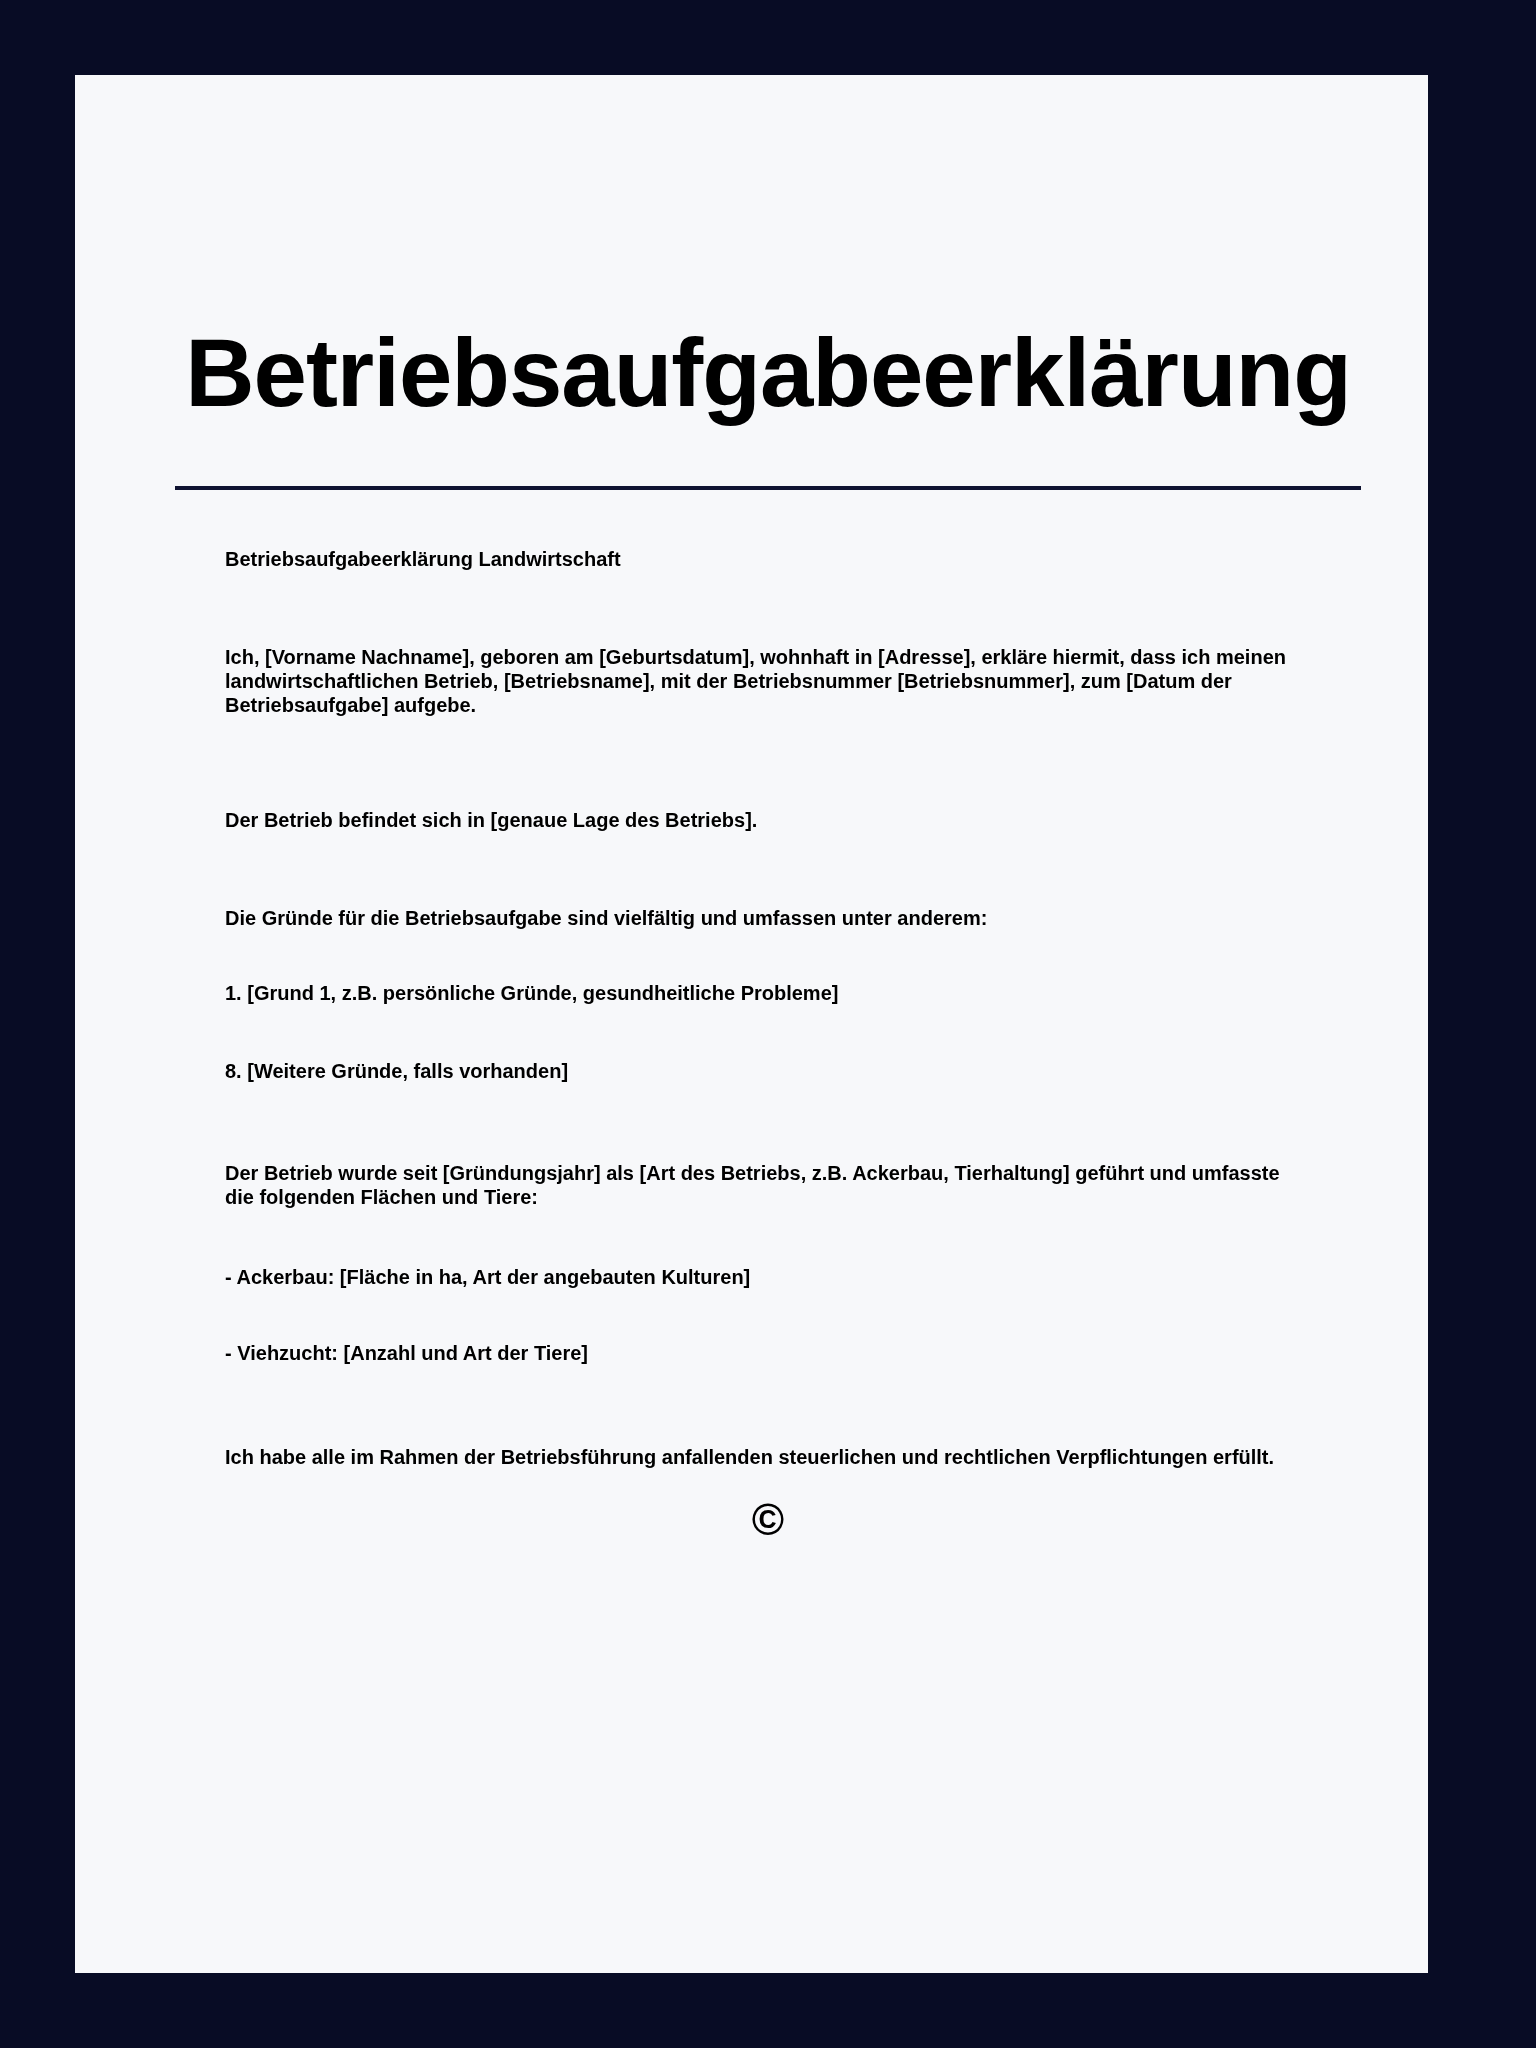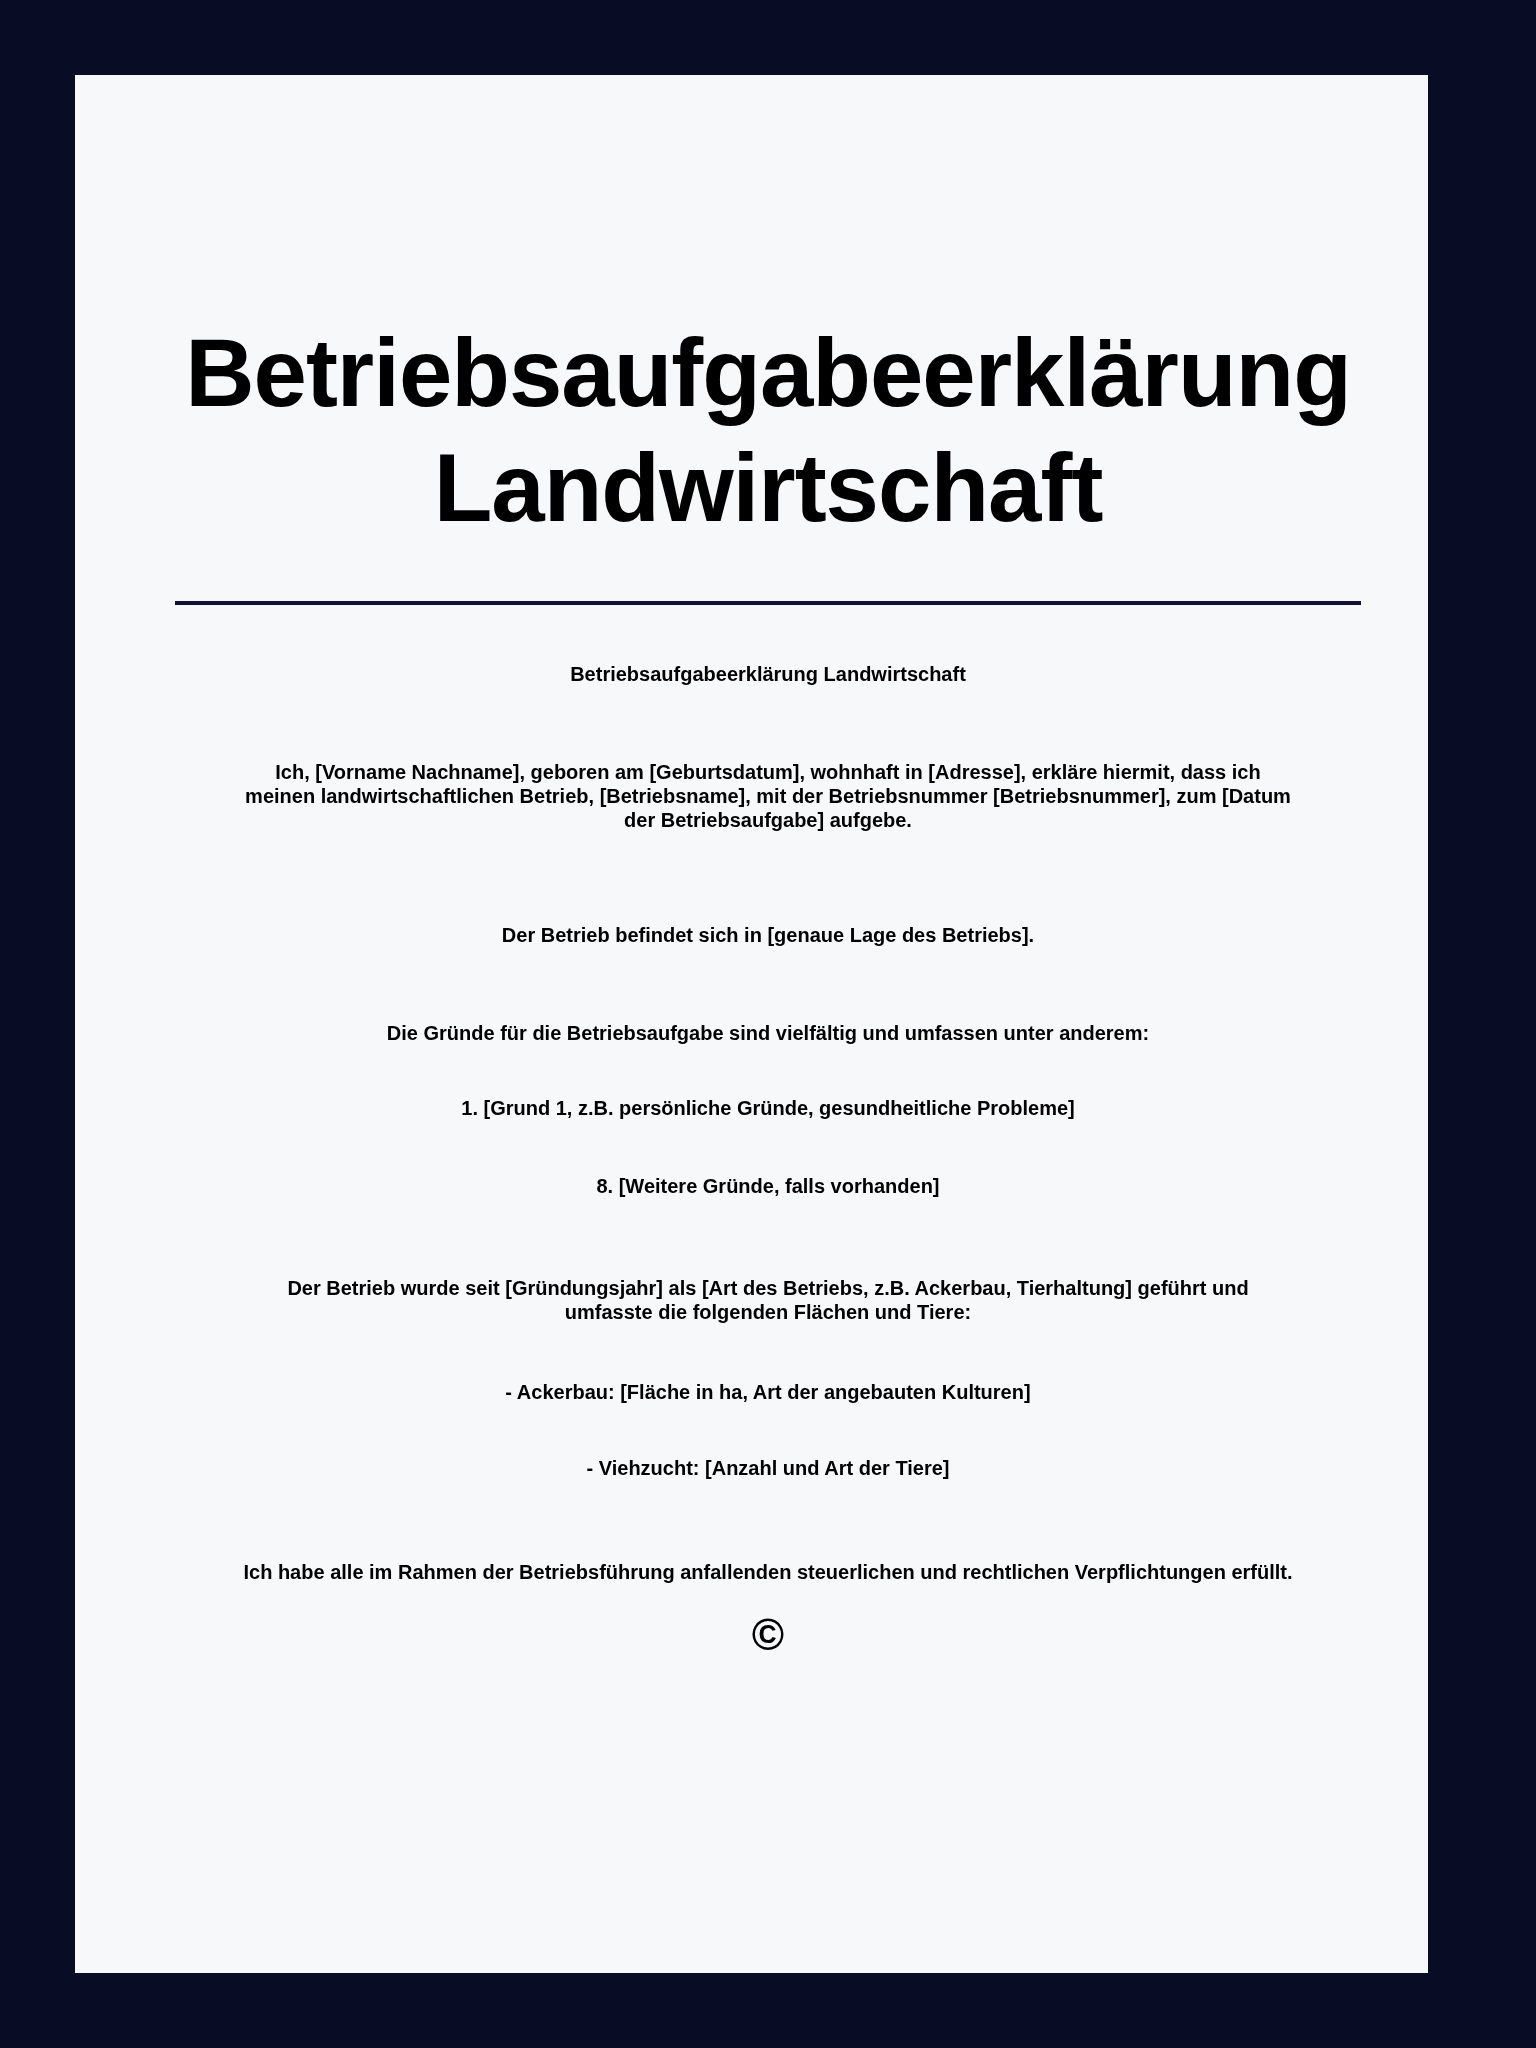--- a/index.html
+++ b/index.html
@@ -38,25 +38,24 @@
   .title-rule {
     height: 4px;
     background: #0f1331;
     margin: 56px 100px 0 100px;
   }
   .content {
     padding: 0 150px;
     color: #000000;
   }
   .content p {
-    margin: 16px;
+    margin: 0;
     font-size: 20px;
     line-height: 24px;
     font-weight: bold;
-    text-align: center;
   }
   .subheading   { margin-top: 57px !important; }
   .mt-para1     { margin-top: 74px !important; }
   .mt-para2     { margin-top: 91px !important; }
   .mt-para3     { margin-top: 74px !important; }
   .mt-item1     { margin-top: 51px !important; }
   .mt-item2     { margin-top: 53px !important; }
   .mt-item3     { margin-top: 54px !important; }
   .mt-para7     { margin-top: 78px !important; }
   .mt-ackerbau  { margin-top: 56px !important; }
@@ -73,21 +72,20 @@
   }
 </style>
 </head>
 <body>
 
 <div class="stage">
   <div class="paper">
 
     <h1 class="doc-title">
       <span>Betriebsaufgabeerklärung</span>
-      <span>Landwirtschaft</span>
     </h1>
 
     <div class="title-rule"></div>
 
     <div class="content">
       <p class="subheading">Betriebsaufgabeerklärung Landwirtschaft</p>
 
       <p class="mt-para1">Ich, [Vorname Nachname], geboren am [Geburtsdatum], wohnhaft in [Adresse], erkläre hiermit, dass ich meinen landwirtschaftlichen Betrieb, [Betriebsname], mit der Betriebsnummer [Betriebsnummer], zum [Datum der Betriebsaufgabe] aufgebe.</p>
       <p class="mt-para2">Der Betrieb befindet sich in [genaue Lage des Betriebs].</p>
       <p class="mt-para3">Die Gründe für die Betriebsaufgabe sind vielfältig und umfassen unter anderem:</p>

